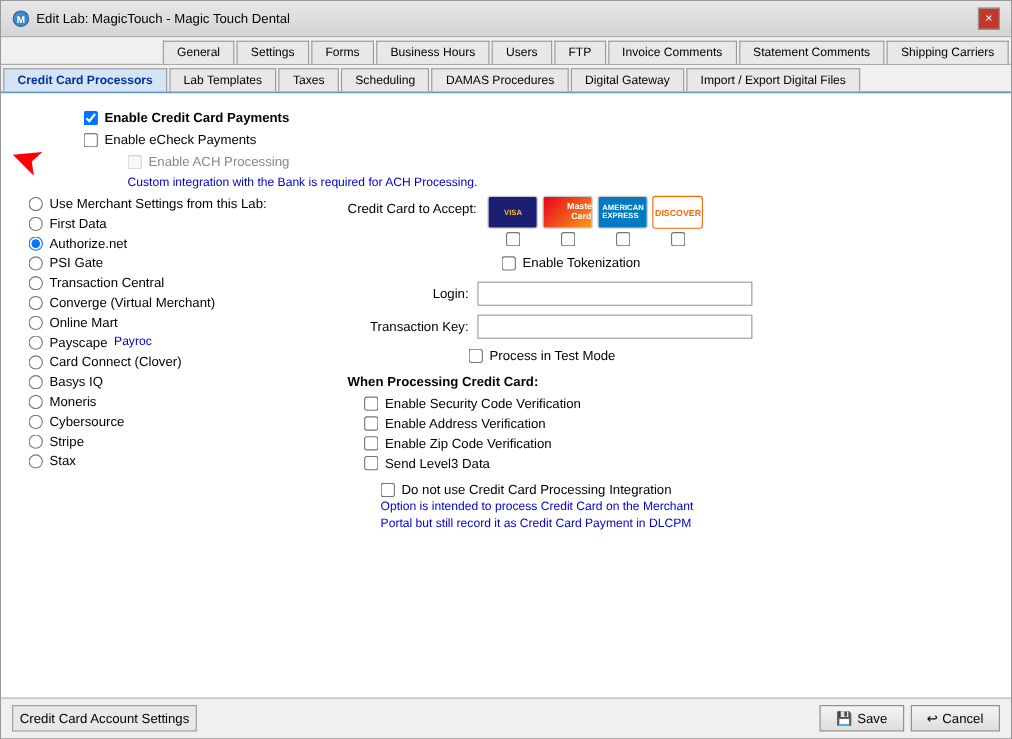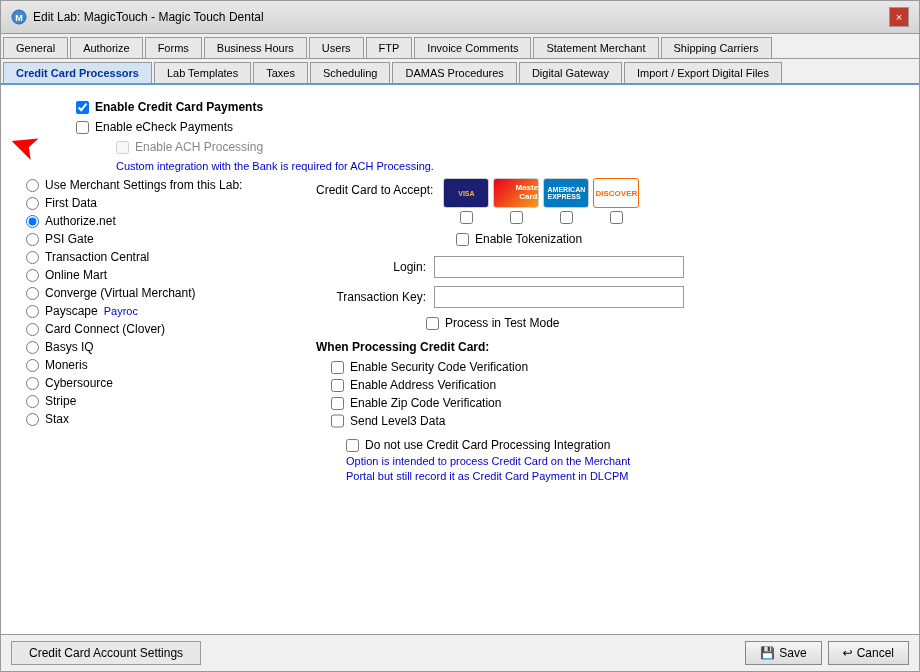--- a/index.html
+++ b/index.html
@@ -6,21 +6,21 @@
     body { font-family: 'Segoe UI', Tahoma, Geneva, Verdana, sans-serif; font-size: 12px; background: #f0f0f0; color: #000; width: 920px; height: 672px; overflow: hidden; }
     
     .window { width: 920px; height: 672px; background: #f0f0f0; border: 1px solid #999; display: flex; flex-direction: column; }
     
     .title-bar { background: linear-gradient(to bottom, #e8e8e8, #d4d4d4); padding: 6px 10px; display: flex; align-items: center; justify-content: space-between; border-bottom: 1px solid #999; min-height: 28px; }
     .title-bar-left { display: flex; align-items: center; gap: 6px; }
     .title-icon { width: 16px; height: 16px; }
     .title-text { font-size: 12px; color: #000; }
     .title-close { width: 20px; height: 20px; background: #c0392b; border: 1px solid #999; display: flex; align-items: center; justify-content: center; cursor: pointer; font-size: 11px; color: #fff; }
     
-    .tab-bar-1 { display: flex; background: #f0f0f0; border-bottom: 1px solid #999; padding-top: 3px; padding-left: 2px; }
+    .tab-bar-1 { display: flex; background: #f0f0f0; border-bottom: 1px solid #999; padding-top: 3px; padding-left: 2px; justify-content: flex-end; }
     .tab { padding: 4px 12px; background: #e8e8e8; border: 1px solid #999; border-bottom: none; margin-right: 2px; cursor: pointer; font-size: 11px; white-space: nowrap; }
     
     .tab-bar-2 { display: flex; background: #f0f0f0; border-bottom: 2px solid #6699cc; padding-top: 3px; padding-left: 2px; }
     .tab2 { padding: 4px 12px; background: #e8e8e8; border: 1px solid #999; border-bottom: none; margin-right: 2px; cursor: pointer; font-size: 11px; white-space: nowrap; color: #000; }
     .tab2-active { background: #d4e4f4; font-weight: bold; color: #003399; }
     
     .content { flex: 1; background: #fff; padding: 10px 15px; overflow: auto; position: relative; }
     
     .checkbox-row { display: flex; align-items: center; gap: 6px; margin-bottom: 6px; }
     .checkbox-row input[type="checkbox"] { cursor: pointer; }
@@ -51,28 +51,28 @@
     .tokenization-row { display: flex; align-items: center; gap: 6px; margin-bottom: 10px; }
     
     .field-row { display: flex; align-items: center; gap: 8px; margin-bottom: 8px; }
     .field-label { text-align: right; font-size: 12px; width: 110px; }
     .field-input { width: 250px; height: 22px; border: 1px solid #999; padding: 2px 4px; font-size: 12px; }
     
     .test-mode-row { display: flex; align-items: center; gap: 6px; margin-bottom: 10px; margin-top: 5px; }
     
     .when-processing { margin-top: 5px; }
     .when-processing-title { font-weight: bold; font-size: 12px; margin-bottom: 6px; }
-    .verification-row { display: flex; align-items: center; gap: 6px; margin-bottom: 4px; margin-left: 15px; }
+    .verification-row { display: flex; gap: 6px; margin-bottom: 4px; margin-left: 15px; }
     
     .do-not-use-row { display: flex; align-items: center; gap: 6px; margin-top: 10px; margin-left: 30px; }
     .do-not-use-text { font-size: 12px; }
     .option-text { color: #0000cc; font-size: 11px; margin-left: 30px; margin-top: 3px; }
     
     .bottom-bar { background: #f0f0f0; border-top: 1px solid #999; padding: 6px 10px; display: flex; align-items: center; justify-content: space-between; min-height: 35px; }
-    .account-settings-btn { padding: 4px 17px; background: #e8e8e8; border: 1px solid #999; font-size: 12px; cursor: pointer; }
+    .account-settings-btn { padding: 4px 6px; background: #e8e8e8; border: 1px solid #999; font-size: 12px; cursor: pointer; }
     
     .action-buttons { display: flex; gap: 6px; }
     .btn { padding: 4px 14px; border: 1px solid #888; background: linear-gradient(to bottom, #f5f5f5, #ddd); font-size: 12px; cursor: pointer; display: flex; align-items: center; gap: 4px; }
     
     .payroc-link { color: #0000cc; font-size: 11px; cursor: pointer; }
     
     .send-level3 { display: flex; gap: 6px; margin-left: 15px; margin-bottom: 4px; }
   </style>
 </head>
 <body>
@@ -85,27 +85,27 @@
         <circle cx="8" cy="8" r="7" fill="#4488cc" stroke="#2266aa" stroke-width="1"></circle>
         <text x="8" y="12" text-anchor="middle" fill="white" font-size="9" font-weight="bold">M</text>
       </svg>
       <span class="title-text">Edit Lab: MagicTouch - Magic Touch Dental</span>
     </div>
     <div class="title-close">×</div>
   </div>
 
   <div class="tab-bar-1">
     <div class="tab">General</div>
-    <div class="tab">Authorize</div>
+    <div class="tab">Settings</div>
     <div class="tab">Forms</div>
     <div class="tab">Business Hours</div>
     <div class="tab">Users</div>
     <div class="tab">FTP</div>
     <div class="tab">Invoice Comments</div>
-    <div class="tab">Statement Merchant</div>
+    <div class="tab">Statement Comments</div>
     <div class="tab">Shipping Carriers</div>
   </div>
 
   <div class="tab-bar-2">
     <div class="tab2 tab2-active">Credit Card Processors</div>
     <div class="tab2">Lab Templates</div>
     <div class="tab2">Taxes</div>
     <div class="tab2">Scheduling</div>
     <div class="tab2">DAMAS Procedures</div>
     <div class="tab2">Digital Gateway</div>
@@ -152,25 +152,25 @@
         <div class="radio-row">
           <input type="radio" name="processor" style="">
           <span>PSI Gate</span>
         </div>
         <div class="radio-row">
           <input type="radio" name="processor" style="">
           <span>Transaction Central</span>
         </div>
         <div class="radio-row">
           <input type="radio" name="processor" style="">
+          <span>Converge (Virtual Merchant)</span>
+        </div>
+        <div class="radio-row">
+          <input type="radio" name="processor" style="">
           <span>Online Mart</span>
-        </div>
-        <div class="radio-row">
-          <input type="radio" name="processor" style="">
-          <span>Converge (Virtual Merchant)</span>
         </div>
         <div class="radio-row">
           <input type="radio" name="processor" style="">
           <span>Payscape</span>
           <span class="payroc-link">Payroc</span>
         </div>
         <div class="radio-row">
           <input type="radio" name="processor" style="">
           <span>Card Connect (Clover)</span>
         </div>

